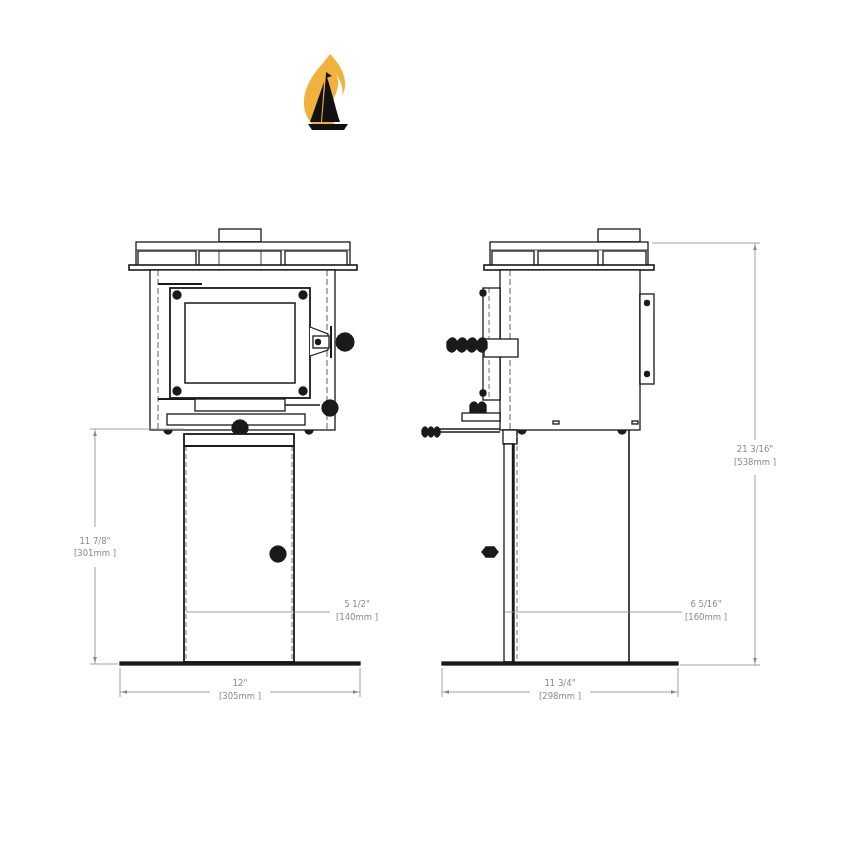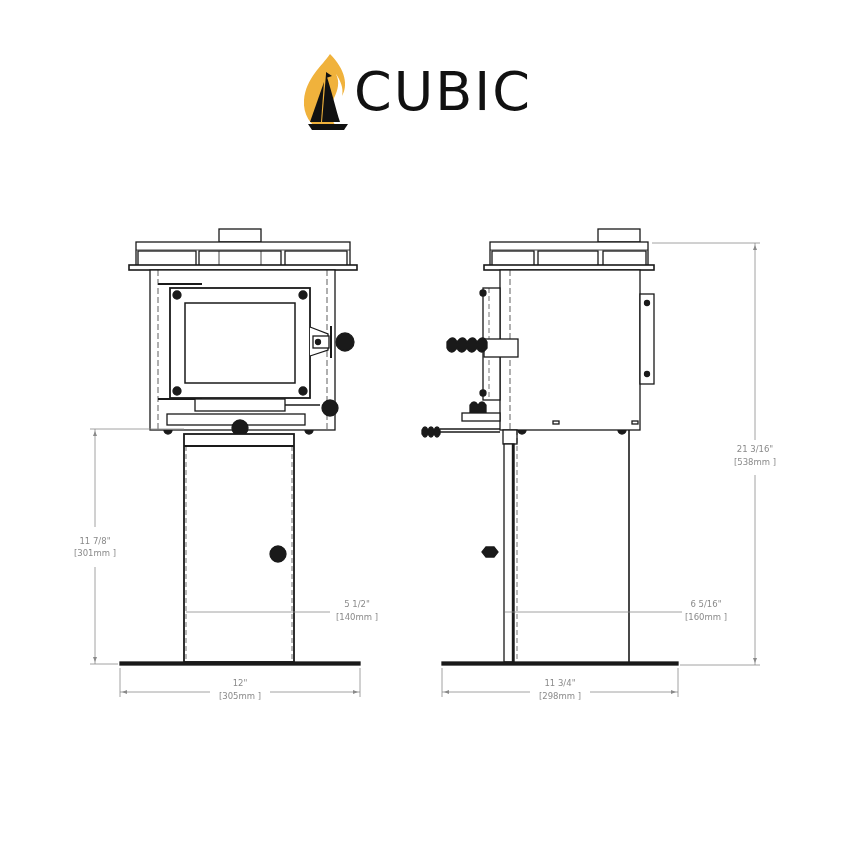--- a/index.html
+++ b/index.html
@@ -14,21 +14,20 @@
 <body>
 
 <div class="logo">
   <svg class="logo-mark" viewBox="0 0 52 80">
     <path d="M30 2 C22 14 6 26 4 48 C3 62 10 74 22 78 L40 78 C30 70 28 58 34 46 C38 38 40 30 36 22 C40 28 44 36 42 44 C48 34 46 18 30 2 Z" fill="#f0b23c"></path>
     <path d="M26 22 L22 70 L40 70 C36 58 32 40 26 22 Z" fill="#111111"></path>
     <path d="M24 30 L10 70 L21 70 Z" fill="#111111"></path>
     <path d="M26 20 L32 24 L26 26 Z" fill="#111111"></path>
     <path d="M8 72 L48 72 L44 78 L12 78 Z" fill="#111111"></path>
   </svg>
-  <span class="logo-text">CUBIC</span>
 </div>
 
 <svg class="drawing" width="850" height="849" viewBox="0 0 850 849">
 
   <g stroke="#1a1a1a" fill="none" stroke-width="1.3">
 
     <rect x="219" y="229" width="42" height="13" fill="#fff"></rect>
 
     <rect x="136" y="242" width="214" height="24" fill="#fff"></rect>
     <line x1="136" y1="250" x2="350" y2="250" stroke-width="0.8"></line>

